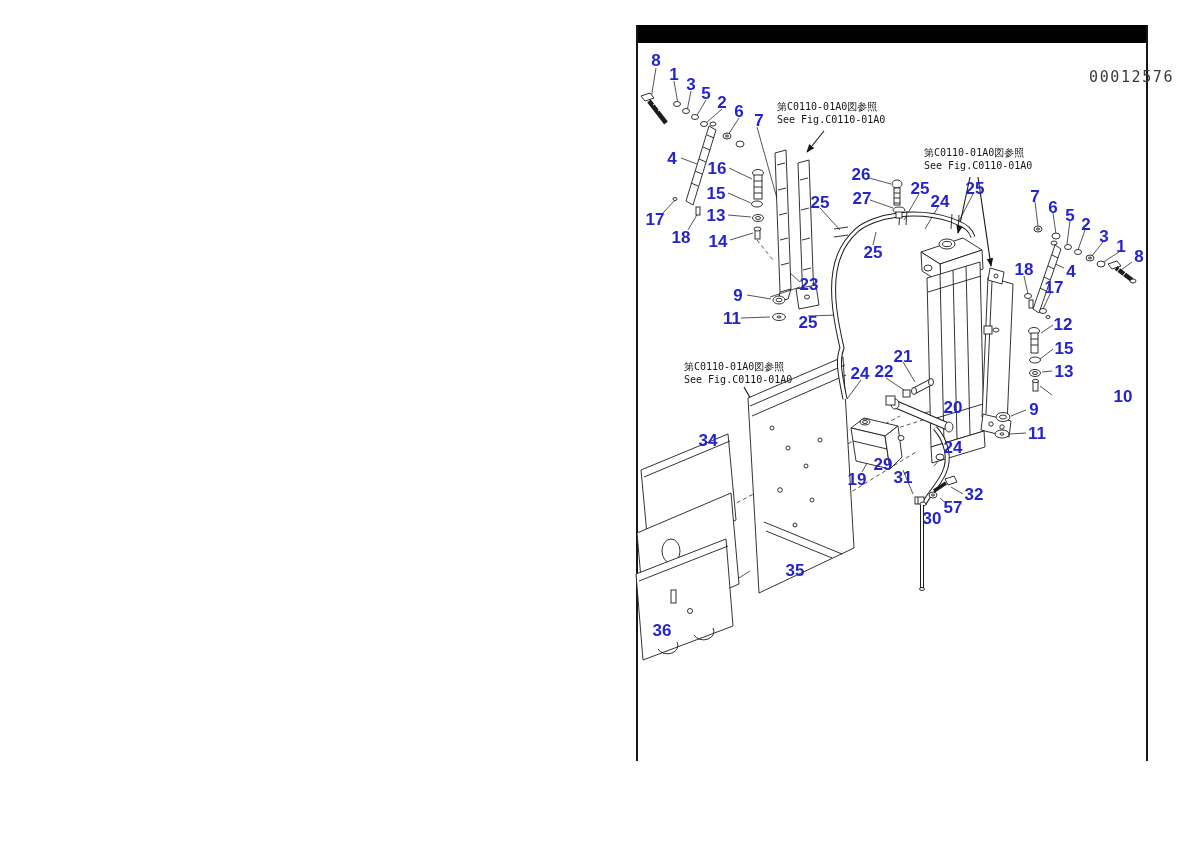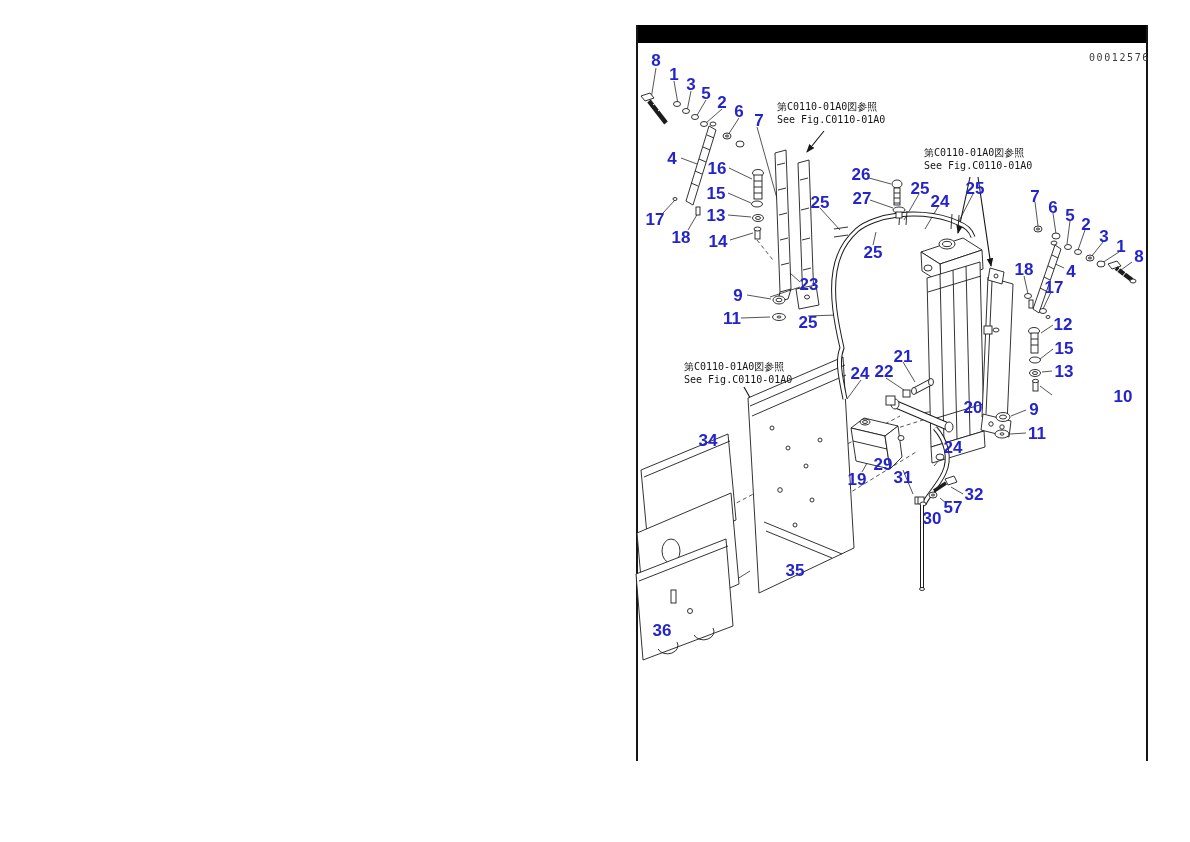--- a/index.html
+++ b/index.html
@@ -9,22 +9,22 @@
   
   .black-panel{position:absolute;left:36px;top:27px;width:517px;height:670px;background:#000;z-index:5;}
   .header-links{position:absolute;left:1px;top:15px;white-space:nowrap;
                 font-family:"Liberation Serif",serif;font-weight:bold;font-size:12.5px;}
   .hlink{color:#0000ee;text-decoration:underline;cursor:pointer;margin-right:5px;}
 
   
   .diag-topbar{position:absolute;left:636px;top:25px;width:512px;height:18px;background:#000;z-index:1;}
   .frame-left{position:absolute;left:636px;top:25px;width:2px;height:736px;background:#161616;z-index:1;}
   .frame-right{position:absolute;left:1146px;top:25px;width:2px;height:736px;background:#161616;z-index:1;}
-  .doc-number{position:absolute;left:1089px;top:52px;font-family:"DejaVu Sans Mono",monospace;
-              font-size:10px;letter-spacing:1.6px;color:#3a3a3a;z-index:2;}
+  .doc-number{position:absolute;left:1089px;top:68px;font-family:"DejaVu Sans Mono",monospace;
+              font-size:15px;letter-spacing:1.6px;color:#3a3a3a;z-index:2;}
 
   
   svg.art{position:absolute;left:0;top:0;z-index:1;}
 
   
   .watermark{position:absolute;left:888px;top:345px;font-size:27px;letter-spacing:.5px;
              color:#7d7d7d;opacity:.72;z-index:2;white-space:nowrap;}
 
   
   .fig-note{position:absolute;z-index:3;font-family:"DejaVu Sans Mono",monospace;
@@ -291,21 +291,21 @@
     <div class="callout" style="left: 1054px; top: 287px;">17</div>
     <div class="callout" style="left: 1063px; top: 324px;">12</div>
     <div class="callout" style="left: 1064px; top: 348px;">15</div>
     <div class="callout" style="left: 1064px; top: 371px;">13</div>
     <div class="callout" style="left: 1112px; top: 396px; margin-left: 11px;">10</div>
     <div class="callout" style="left: 1034px; top: 409px;">9</div>
     <div class="callout" style="left: 1037px; top: 433px;">11</div>
     <div class="callout" style="left: 903px; top: 356px;">21</div>
     <div class="callout" style="left: 884px; top: 371px;">22</div>
     <div class="callout" style="left: 860px; top: 373px;">24</div>
-    <div class="callout" style="left: 953px; top: 407px; margin-left: 20px;">20</div>
+    <div class="callout" style="left: 953px; top: 407px;">20</div>
     <div class="callout" style="left: 857px; top: 479px;">19</div>
     <div class="callout" style="left: 883px; top: 464px;">29</div>
     <div class="callout" style="left: 903px; top: 477px;">31</div>
     <div class="callout" style="left: 953px; top: 447px;">24</div>
     <div class="callout" style="left: 974px; top: 494px;">32</div>
     <div class="callout" style="left: 953px; top: 507px;">57</div>
     <div class="callout" style="left: 932px; top: 518px;">30</div>
     <div class="callout" style="left: 708px; top: 440px;">34</div>
     <div class="callout" style="left: 795px; top: 570px;">35</div>
     <div class="callout" style="left: 662px; top: 630px;">36</div>

